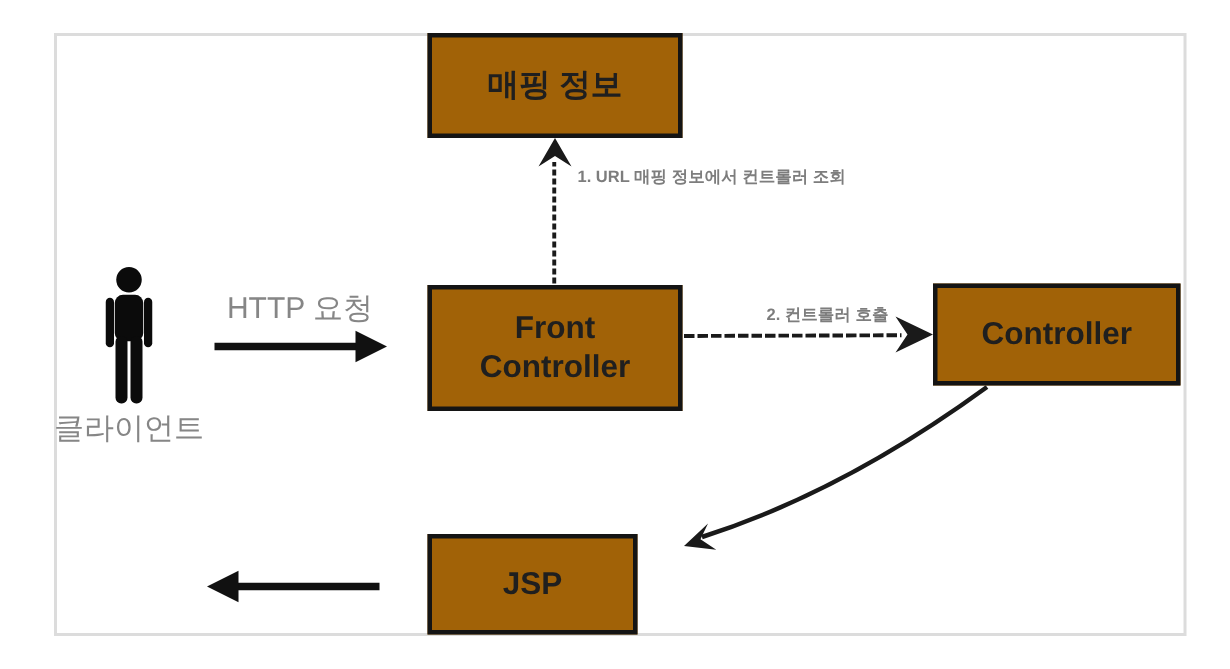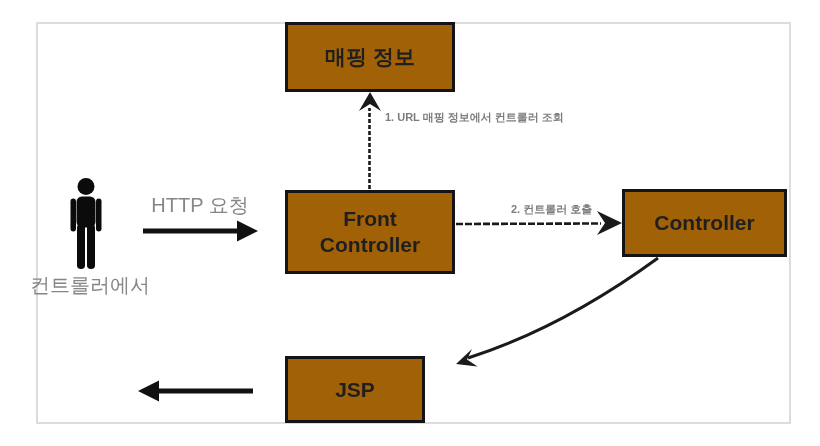--- a/index.html
+++ b/index.html
@@ -84,21 +84,21 @@
   <svg class="person-icon-svg" viewBox="0 0 40 100" aria-hidden="true">
     <g fill="#0b0b0b">
       <circle cx="20" cy="9.5" r="8.5"></circle>
       <rect x="10.5" y="19.5" width="19" height="31" rx="5.5"></rect>
       <rect x="4.5" y="21.5" width="5.5" height="33" rx="2.75"></rect>
       <rect x="30" y="21.5" width="5.5" height="33" rx="2.75"></rect>
       <rect x="11" y="47" width="8" height="45" rx="3.8"></rect>
       <rect x="21" y="47" width="8" height="45" rx="3.8"></rect>
     </g>
   </svg>
-  <div class="muted-label lbl-client">컨트롤러에서</div>
+  <div class="muted-label lbl-client">클라이언트</div>
 
   <div class="node node-mapping">
     <span>매핑 정보</span>
   </div>
 
   <div class="node node-front-controller">
     <span>Front</span>
     <span>Controller</span>
   </div>
 

